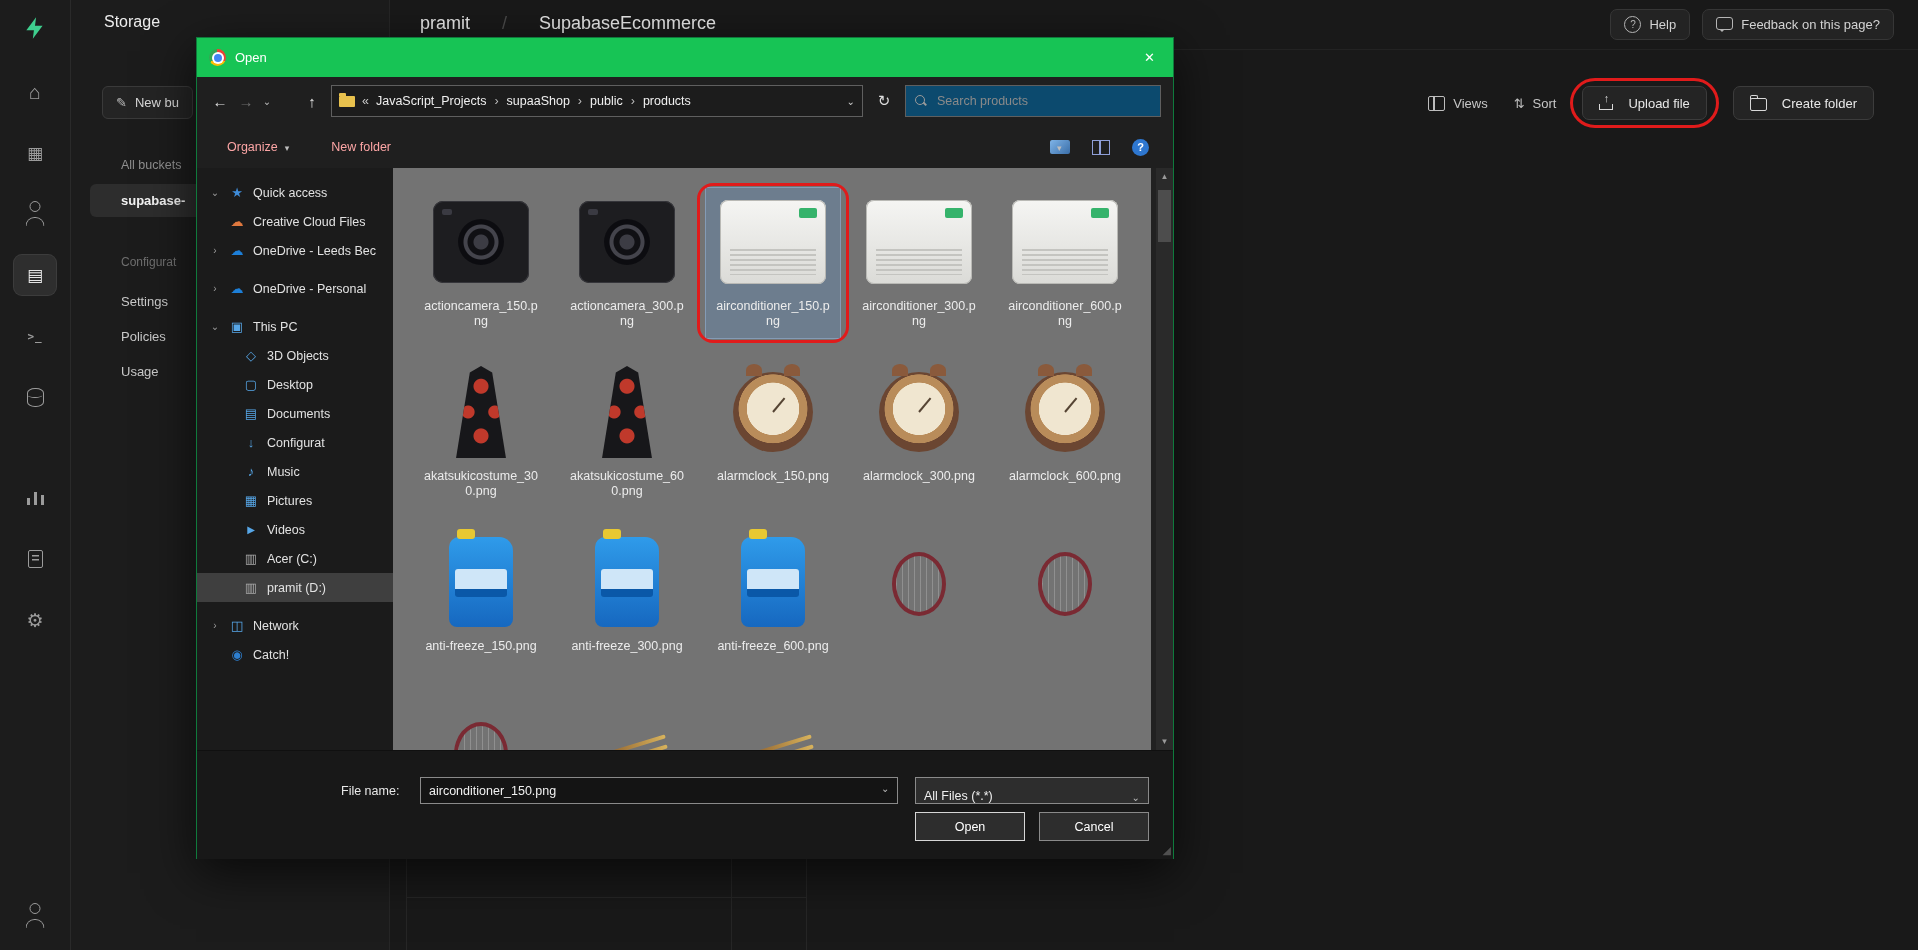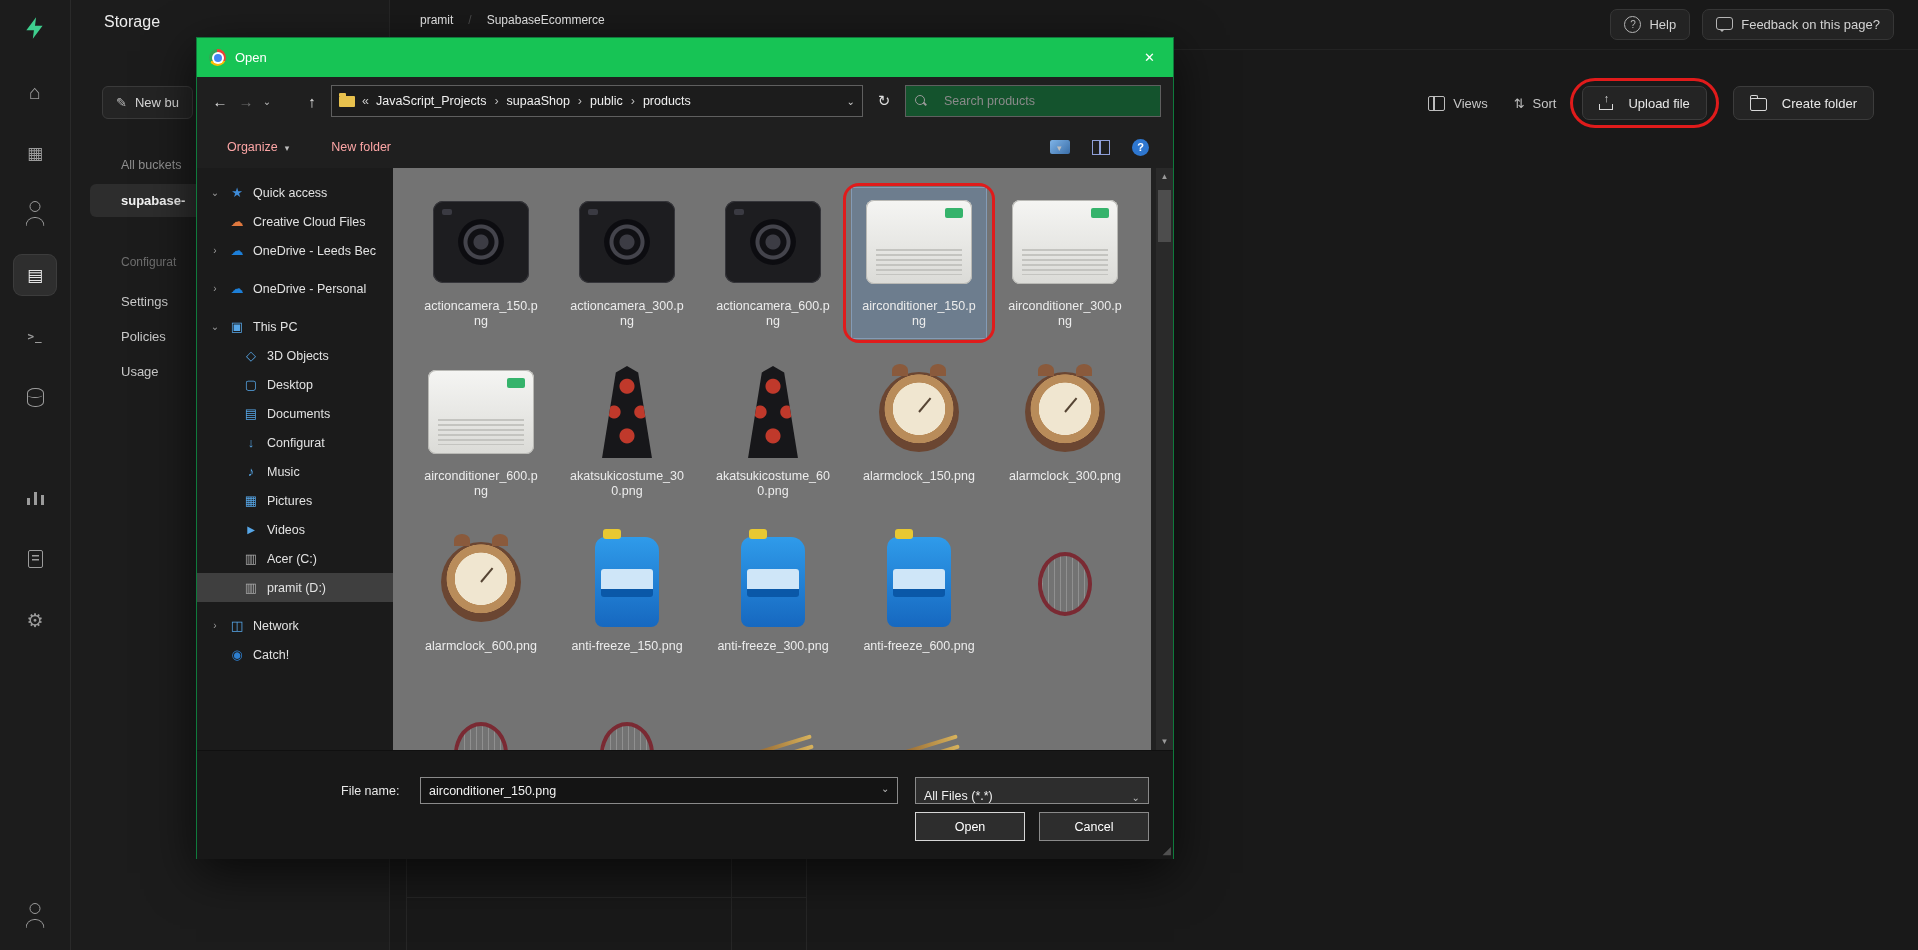--- a/index.html
+++ b/index.html
@@ -44,21 +44,21 @@
   .pencil{font-size:13px;color:#bdbdbd}
   .lbl-all-buckets{position:absolute;left:51px;top:158px;font-size:12.5px;color:#8f8f8f}
   .bucket-row{position:absolute;left:20px;top:184px;width:288px;height:33px;background:#2d2d2d;border-radius:6px;
      display:flex;align-items:center;padding-left:31px;font-size:13px;font-weight:700;color:#f2f2f2;cursor:pointer;box-sizing:border-box}
   .section-lbl{position:absolute;left:51px;top:255px;font-size:12px;color:#6f6f6f}
   .panel-items{position:absolute;left:51px;top:294px;display:flex;flex-direction:column;gap:18px}
   .panel-item{font-size:13px;color:#c9c9c9;cursor:pointer;height:17px}
 
   
   .main-hline{position:absolute;left:389px;top:49px;right:0;border-top:1px solid #232323}
-  .crumbs-app{position:absolute;left:420px;top:13px;display:flex;gap:15px;align-items:center;font-size:12px;color:#e6e6e6}
+  .crumbs-app{position:absolute;left:420px;top:13px;display:flex;gap:32px;align-items:center;font-size:18px;color:#e6e6e6}
   .crumbs-app .sep{color:#4a4a4a}
   .top-right{position:absolute;right:24px;top:9px;display:flex;gap:12px}
   .chip{height:31px;display:flex;align-items:center;gap:8px;padding:0 13px;background:#232323;border:1px solid #363636;
         border-radius:7px;font-size:13px;color:#d2d2d2;cursor:pointer;box-sizing:border-box}
   .ic-help{width:15px;height:15px;border:1.4px solid #b5b5b5;border-radius:50%;display:flex;align-items:center;justify-content:center;
            font-size:10px;color:#b5b5b5}.ic-help::before{content:"?"}
   .ic-bubble{width:15px;height:11px;border:1.4px solid #b5b5b5;border-radius:3px;position:relative;margin-top:-2px}
   .ic-bubble::after{content:"";position:absolute;left:2px;bottom:-6px;border:3px solid transparent;border-top-color:#b5b5b5}
 
   .toolbar{position:absolute;top:86px;right:44px;display:flex;align-items:center;gap:26px;z-index:1}
@@ -102,22 +102,22 @@
         display:flex;align-items:center;padding:0 7px;gap:7px;box-sizing:border-box}
   .folder-ic{width:16px;height:11px;background:#e8c14d;border-radius:1px;position:relative;flex:none}
   .folder-ic::before{content:"";position:absolute;top:-3px;left:0;width:7px;height:3px;background:#e8c14d;border-radius:1px 1px 0 0}
   .addr-prefix{color:#cfcfcf}
   .crumb{color:#f0f0f0;white-space:nowrap;cursor:pointer}
   .crumb::after{content:"›";color:#bfbfbf;margin:0 8px}
   .crumb:last-child::after{content:""}
   .addr-caret{margin-left:auto;color:#cfcfcf;font-size:10px;cursor:pointer}
   .refresh{position:absolute;left:672px;top:47px;width:30px;height:32px;display:flex;align-items:center;justify-content:center;
            color:#dcdcdc;font-size:15px;cursor:pointer}
-  .search{position:absolute;left:708px;top:47px;width:256px;height:32px;border:1px solid #5f5f5f;background:#14532d;
-          display:flex;align-items:center;padding:0 9px;gap:15px;box-sizing:border-box}
+  .search{position:absolute;left:708px;top:47px;width:256px;height:32px;border:1px solid #5f5f5f;background:#0c4a6e;
+          display:flex;align-items:center;padding:0 9px;gap:8px;box-sizing:border-box}
   .mag{width:12px;height:12px;position:relative;flex:none}
   .mag::before{content:"";position:absolute;left:0;top:0;width:8px;height:8px;border:1.5px solid #9a9a9a;border-radius:50%}
   .mag::after{content:"";position:absolute;left:8px;top:8px;width:4px;height:1.5px;background:#9a9a9a;transform:rotate(45deg)}
   .search input{background:transparent;border:none;outline:none;color:#e8e8e8;font-size:12.5px;width:100%;
                 font-family:"Liberation Sans","DejaVu Sans",sans-serif}
   .search input::placeholder{color:#8a8a8a}
 
   .cmdbar{position:absolute;left:0;top:88px;right:0;height:42px;border-bottom:1px solid #141414;display:flex;align-items:center}
   .cmd-item{color:#fca5a5;cursor:pointer}
   .organize{margin-left:30px}
@@ -493,27 +493,20 @@
   </div>
 
   <div class="cell">
 
     <div class="thumbwrap">
       <div class="thumb t-camera"></div>
     </div>
     <div class="caption">actioncamera_300.png</div>
   </div>
 
-  <div class="cell">
-
-    <div class="thumbwrap">
-      <div class="thumb t-camera"></div>
-    </div>
-    <div class="caption">actioncamera_600.png</div>
-  </div>
 
   <div class="cell selected">
     <span class="cell-ring"></span>
     <div class="thumbwrap">
       <div class="thumb t-ac"></div>
     </div>
     <div class="caption">airconditioner_150.png</div>
   </div>
 
   <div class="cell">

